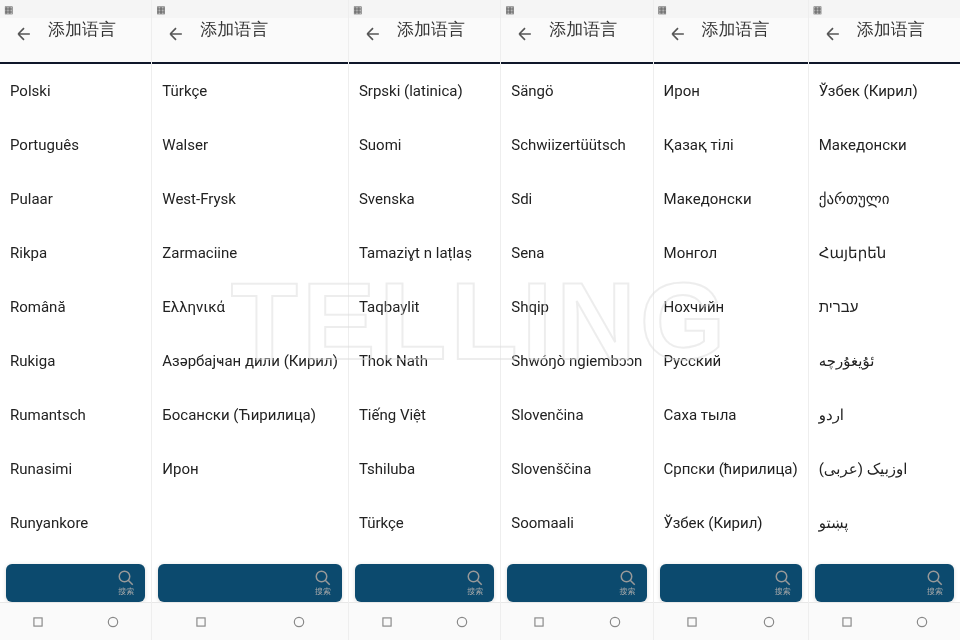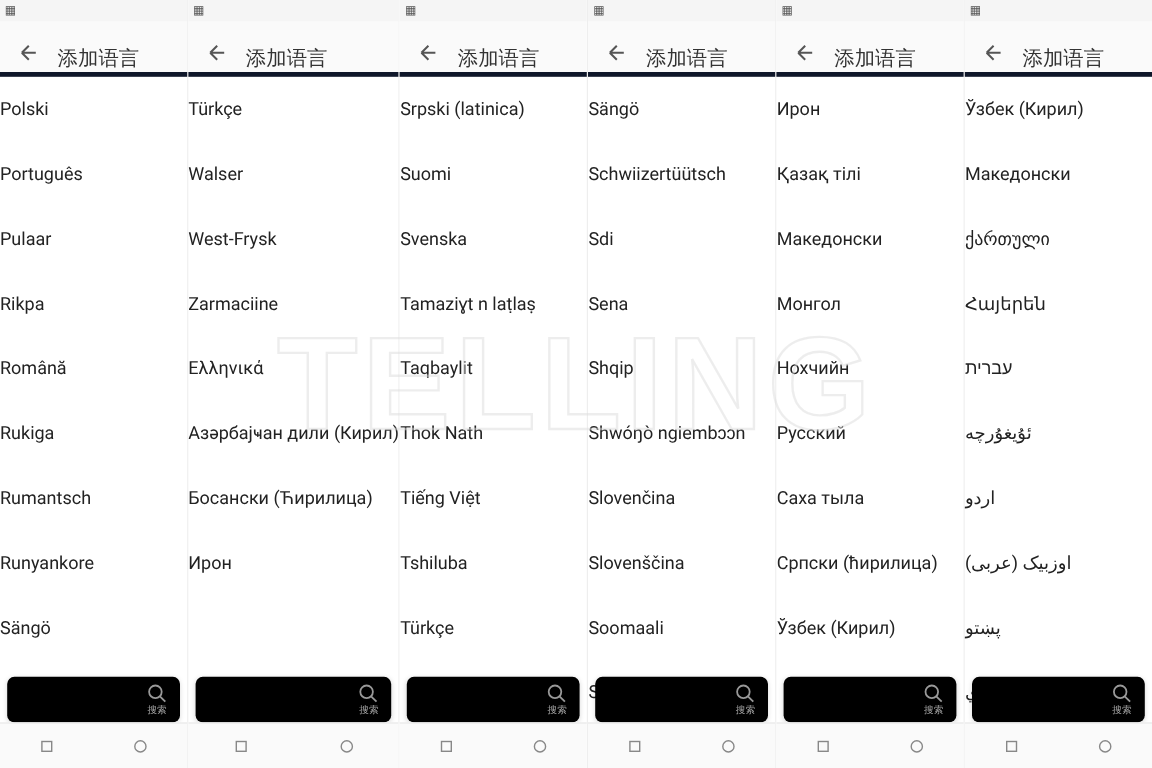--- a/index.html
+++ b/index.html
@@ -28,23 +28,23 @@
     align-items: center;
     padding-left: 4px;
   }
   .status-icon {
     font-size: 10px;
     color: #555;
   }
   .header {
     height: 46px;
     display: flex;
-    align-items: flex-end;
+    align-items: flex-start;
     padding: 0 8px;
-    border-bottom: 4px solid #0f172a;
+    border-bottom: 2px solid #0f172a;
     background: #fafafa;
   }
   .back-btn {
     width: 32px;
     height: 32px;
     display: flex;
     align-items: center;
     justify-content: center;
     cursor: pointer;
     color: #555;
@@ -54,35 +54,35 @@
     font-size: 17px;
     color: #333;
     margin-left: 8px;
   }
   .list {
     flex: 1;
     overflow: hidden;
     position: relative;
   }
   .item {
-    padding: 18px 0;
+    padding: 18px 10px;
     font-size: 15px;
     color: #222;
     cursor: pointer;
     white-space: nowrap;
     overflow: hidden;
     text-overflow: ellipsis;
   }
   .search-bar {
     position: absolute;
     bottom: 38px;
     left: 6px;
     right: 6px;
     height: 38px;
-    background: #000000;
+    background: #0c4a6e;
     border-radius: 6px;
     box-shadow: 0 1px 4px rgba(0,0,0,0.15);
     display: flex;
     align-items: center;
     justify-content: flex-end;
     padding: 0 10px;
   }
   .search-icon {
     color: #999;
     display: flex;
@@ -151,20 +151,21 @@
       <div class="header-title">添加语言</div>
     </div>
     <div class="list">
       <div class="item">Polski</div>
       <div class="item">Português</div>
       <div class="item">Pulaar</div>
       <div class="item">Rikpa</div>
       <div class="item">Română</div>
       <div class="item">Rukiga</div>
       <div class="item">Rumantsch</div>
+      <div class="item">Runasimi</div>
       <div class="item">Runyankore</div>
       <div class="item">Sängö</div>
     </div>
     <div class="search-bar">
       <div class="search-icon">
         <svg viewBox="0 0 24 24" fill="none" stroke="currentColor" stroke-width="2">
           <circle cx="10" cy="10" r="7"></circle>
           <path d="M21 21l-6-6"></path>
         </svg>
         <div class="search-label">搜索</div>

